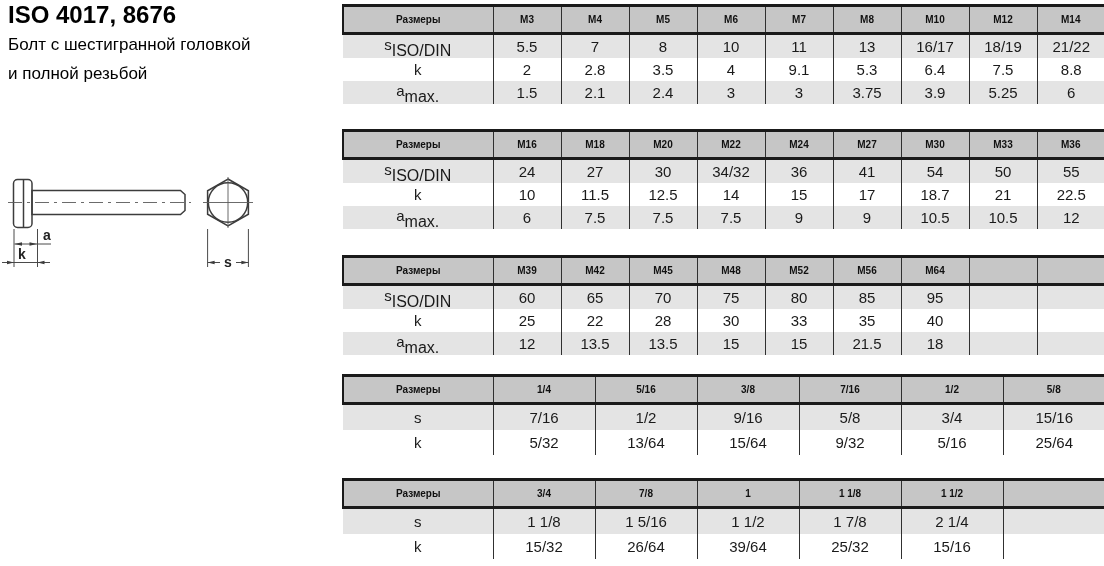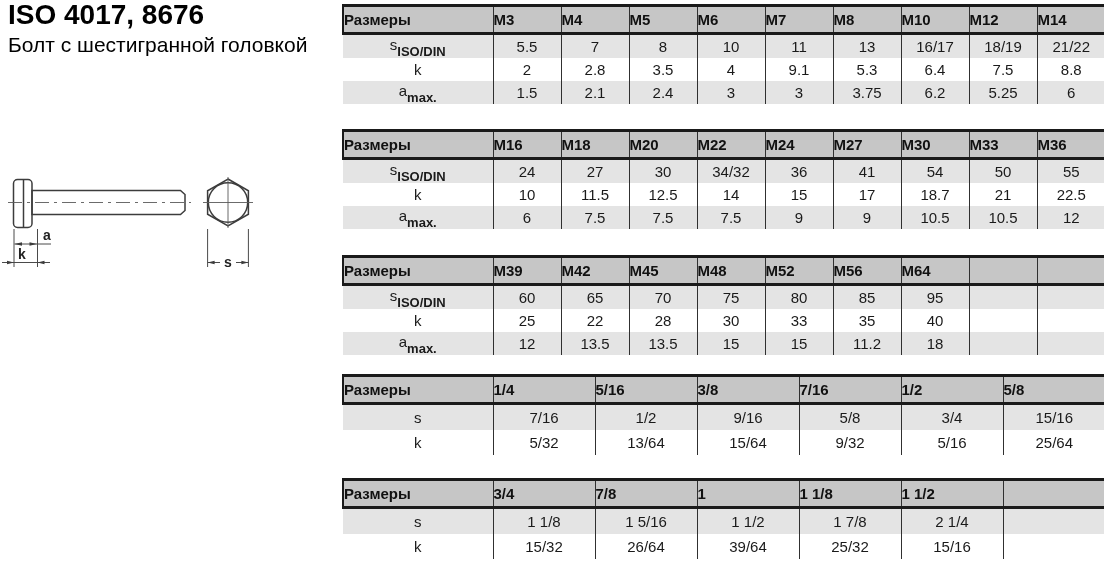--- a/index.html
+++ b/index.html
@@ -2,69 +2,70 @@
 <html><head>
 <meta charset="utf-8">
 <style>
   html,body{margin:0;padding:0;background:#ffffff;}
   .stage{
     position:relative;width:1104px;height:566px;background:#ffffff;overflow:hidden;
     font-family:"Liberation Sans","DejaVu Sans",sans-serif;color:#111;
   }
   
   .title-block{position:absolute;left:8px;top:0px;}
-  .title-line{font-size:28px;font-weight:700;line-height:30px;letter-spacing:0px;color:#000;}
-  .desc-line{font-size:21px;font-weight:400;line-height:29px;color:#000;}
+  .title-line{font-size:24px;font-weight:700;line-height:30px;letter-spacing:0px;color:#000;}
+  .desc-line{font-size:17px;font-weight:400;line-height:29px;color:#000;}
   
   .drawing{position:absolute;left:0px;top:165px;}
   
   .tables-region{position:absolute;left:342px;top:4px;width:762px;}
   table.dims{
     border-collapse:collapse;table-layout:fixed;width:762px;
     border-top:3px solid #1a1a1a;
   }
   table.dims col{width:68px;}
   table.dims col.c-label{width:150px;}
   table.dims.inch col{width:102px;}
   table.dims.inch col.c-label{width:150px;}
   .dims th{
-    background:#c6c6c6;height:25px;font-size:15px;font-weight:700;
-    text-align:left;vertical-align:middle;padding:0;color:#111;
+    background:#c6c6c6;height:25px;font-size:10px;font-weight:700;
+    text-align:center;vertical-align:middle;padding:0;color:#111;
     border-bottom:3px solid #1a1a1a;
   }
   .dims th:first-child{border-left:2px solid #1a1a1a;}
   .dims th:last-child{border-right:2px solid #737373;}
   .dims th + th, .dims td + td{border-left:1px solid #303030;}
   .dims td{
     height:23px;font-size:15px;font-weight:400;text-align:center;
     vertical-align:middle;padding:0;color:#1a1a1a;background:#ffffff;
   }
   .dims.inch td{height:25px;}
   .dims tbody tr:nth-child(odd) td{background:#e4e4e4;}
   .dims td.lbl{font-size:15px;}
-  .dims td.lbl sub{font-size:13px;position:relative;top:2px;letter-spacing:0;font-weight:bold;}
+  .dims td.lbl sub{font-size:16px;position:relative;top:2px;letter-spacing:0;}
   .dims:nth-of-type(1){margin-bottom:25px;}
   .dims:nth-of-type(2){margin-bottom:26px;}
   .dims:nth-of-type(3){margin-bottom:19px;}
   .dims:nth-of-type(4){margin-bottom:23px;}
   
   .outline{fill:none;stroke:#3c3c3c;stroke-width:1.5;}
   .thin{fill:none;stroke:#5a5a5a;stroke-width:0.9;}
   .dim{fill:none;stroke:#4a4a4a;stroke-width:1;}
   .arrow{fill:#3c3c3c;stroke:none;}
   .dimtext{font-family:"Liberation Sans","DejaVu Sans",sans-serif;font-size:14px;font-weight:700;fill:#222;}
 </style>
 </head>
 <body>
 
 <div class="stage">
 
   <div class="title-block">
     <div class="title-line">ISO 4017, 8676</div>
     <div class="desc-line">Болт с шестигранной головкой</div>
+    <div class="desc-line">и полной резьбой</div>
   </div>
 
   <div class="drawing">
     <svg width="280" height="125" viewBox="0 0 280 125">
 
       <g>
 
         <polygon class="outline" points="32,25.5 180.5,25.5 185,29.5 185,45.5 180.5,49.5 32,49.5"></polygon>
 
         <rect class="outline" x="13.5" y="14.5" width="18.5" height="48" rx="4"></rect>
@@ -158,21 +159,21 @@
             <td>8.8</td>
           </tr>
           <tr>
             <td class="lbl"><span>a</span><sub>max.</sub></td>
             <td>1.5</td>
             <td>2.1</td>
             <td>2.4</td>
             <td>3</td>
             <td>3</td>
             <td>3.75</td>
-            <td>6.2</td>
+            <td>3.9</td>
             <td>5.25</td>
             <td>6</td>
           </tr>
         </tbody>
       </table>
       <table class="dims">
         <colgroup>
           <col class="c-label">
           <col>
           <col>
@@ -289,21 +290,21 @@
             <td></td>
             <td></td>
           </tr>
           <tr>
             <td class="lbl"><span>a</span><sub>max.</sub></td>
             <td>12</td>
             <td>13.5</td>
             <td>13.5</td>
             <td>15</td>
             <td>15</td>
-            <td>11.2</td>
+            <td>21.5</td>
             <td>18</td>
             <td></td>
             <td></td>
           </tr>
         </tbody>
       </table>
       <table class="dims inch">
         <colgroup>
           <col class="c-label">
           <col>

